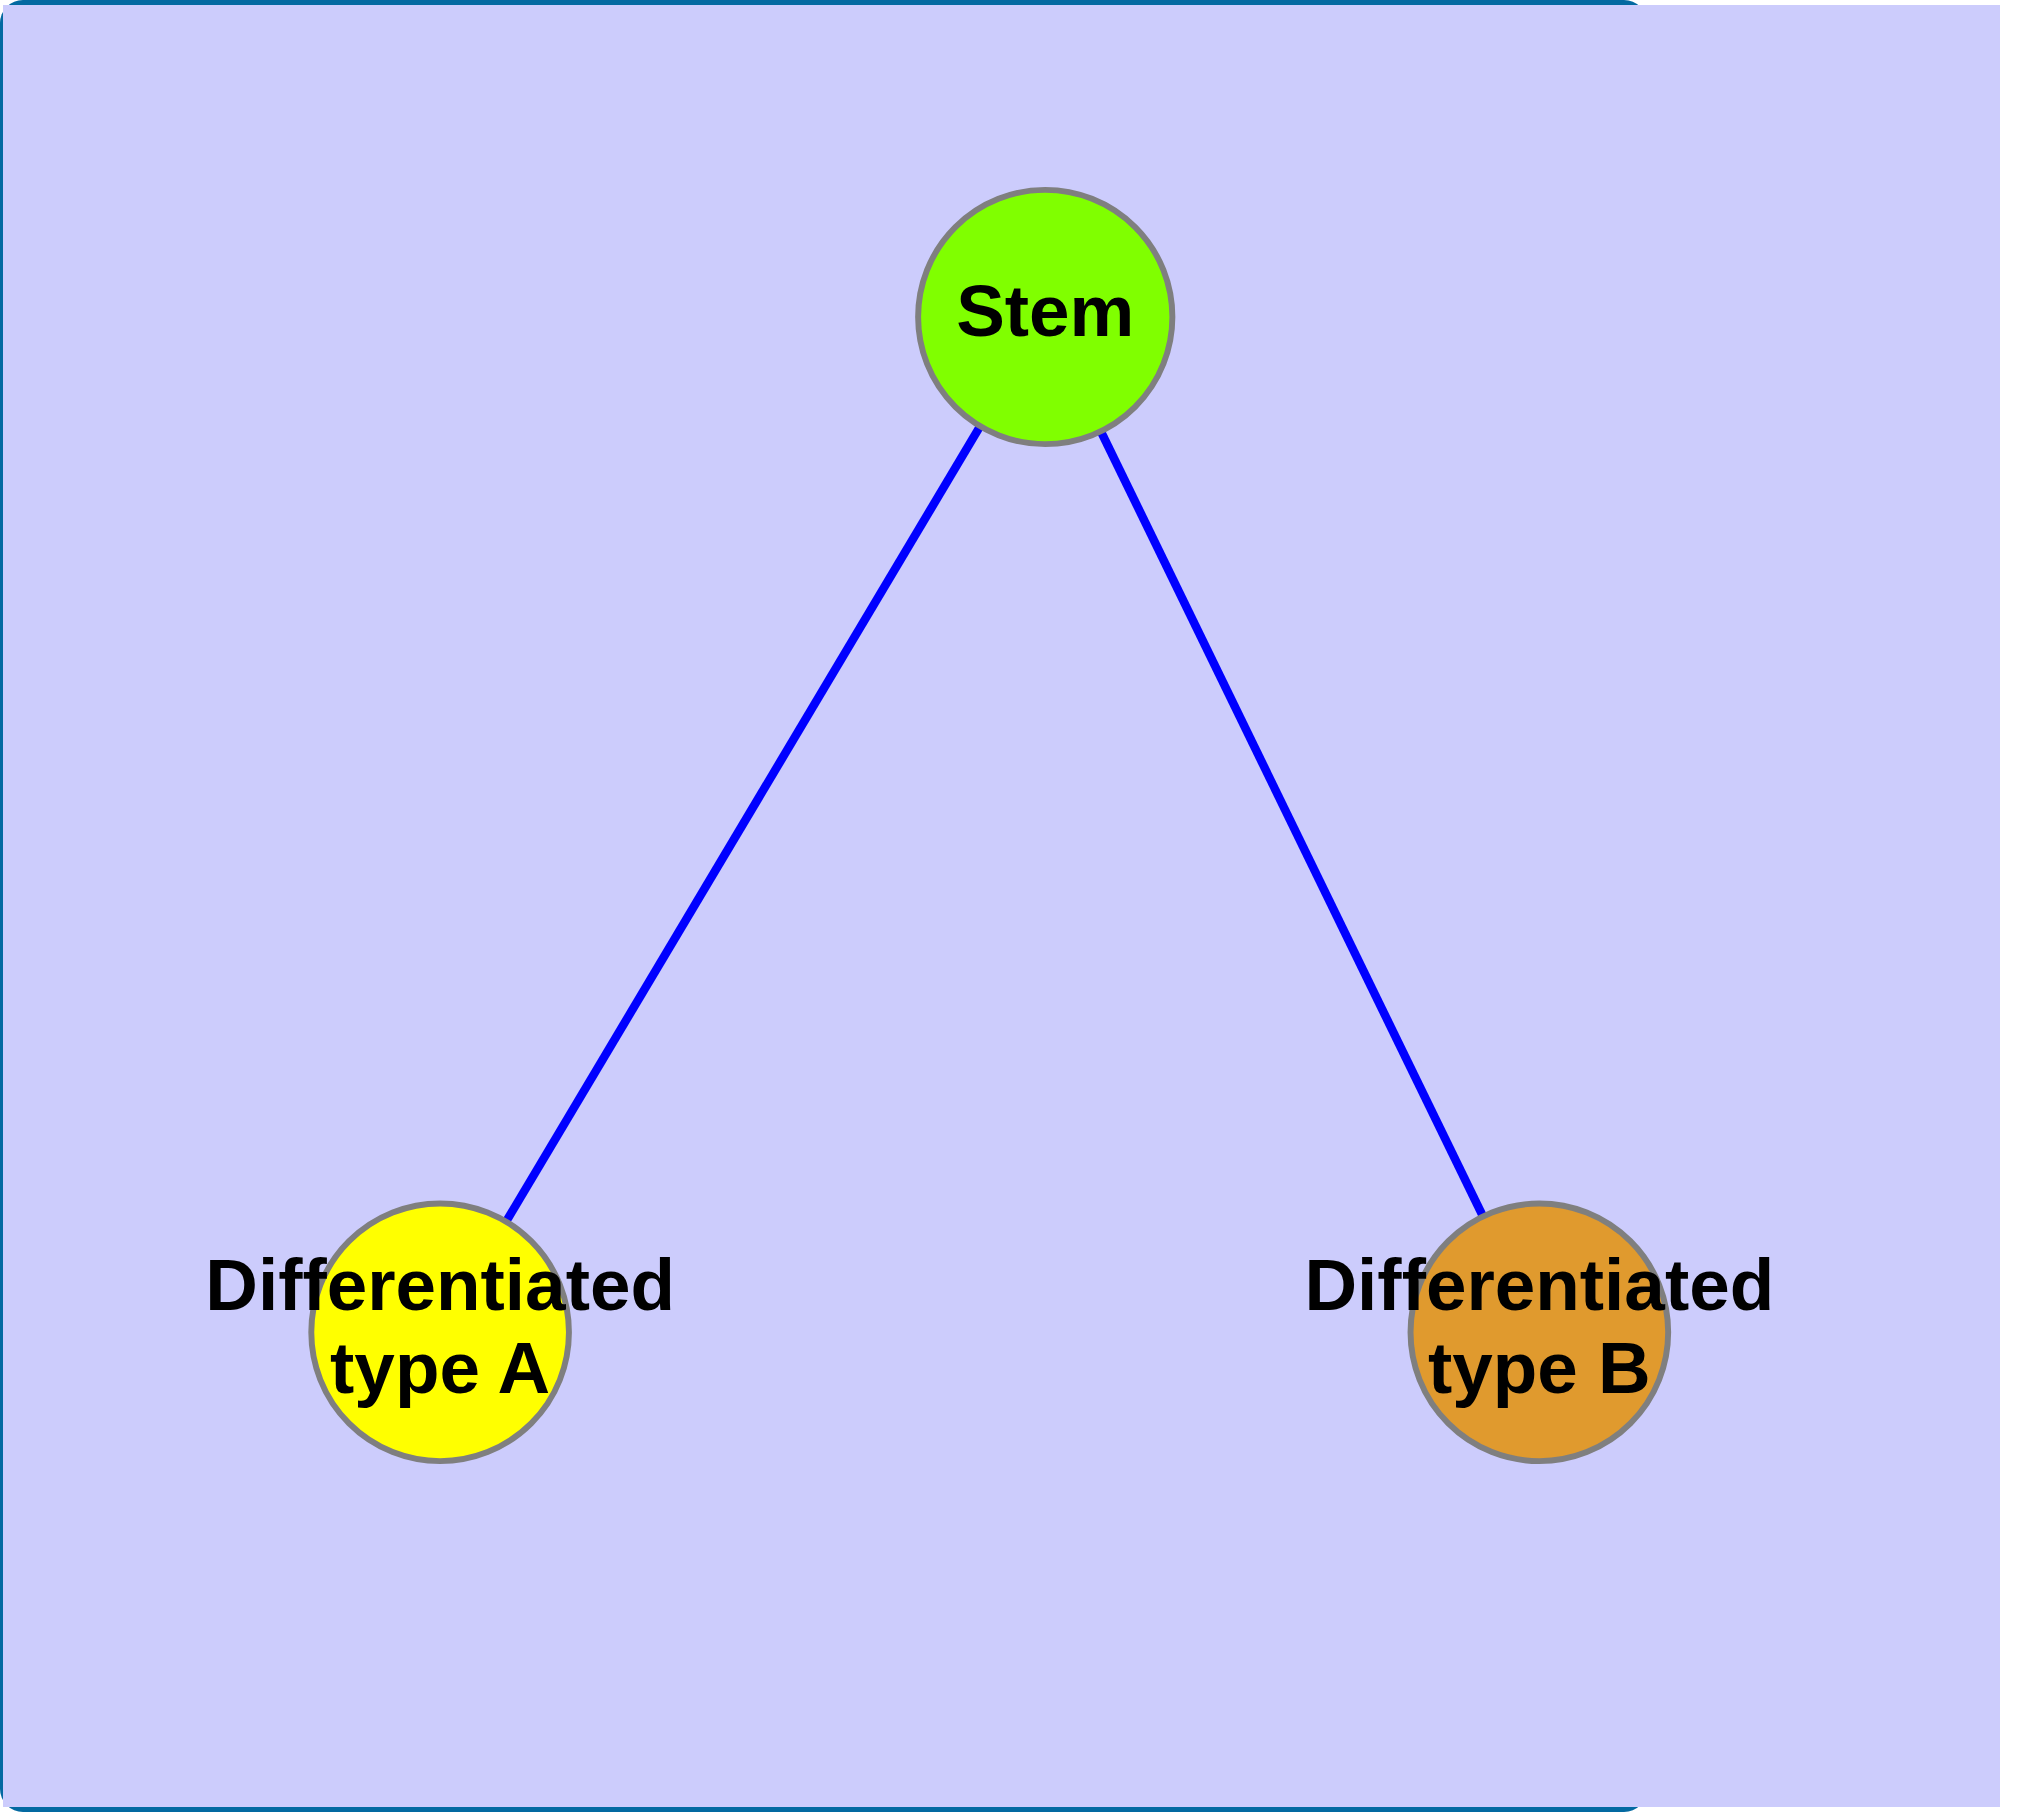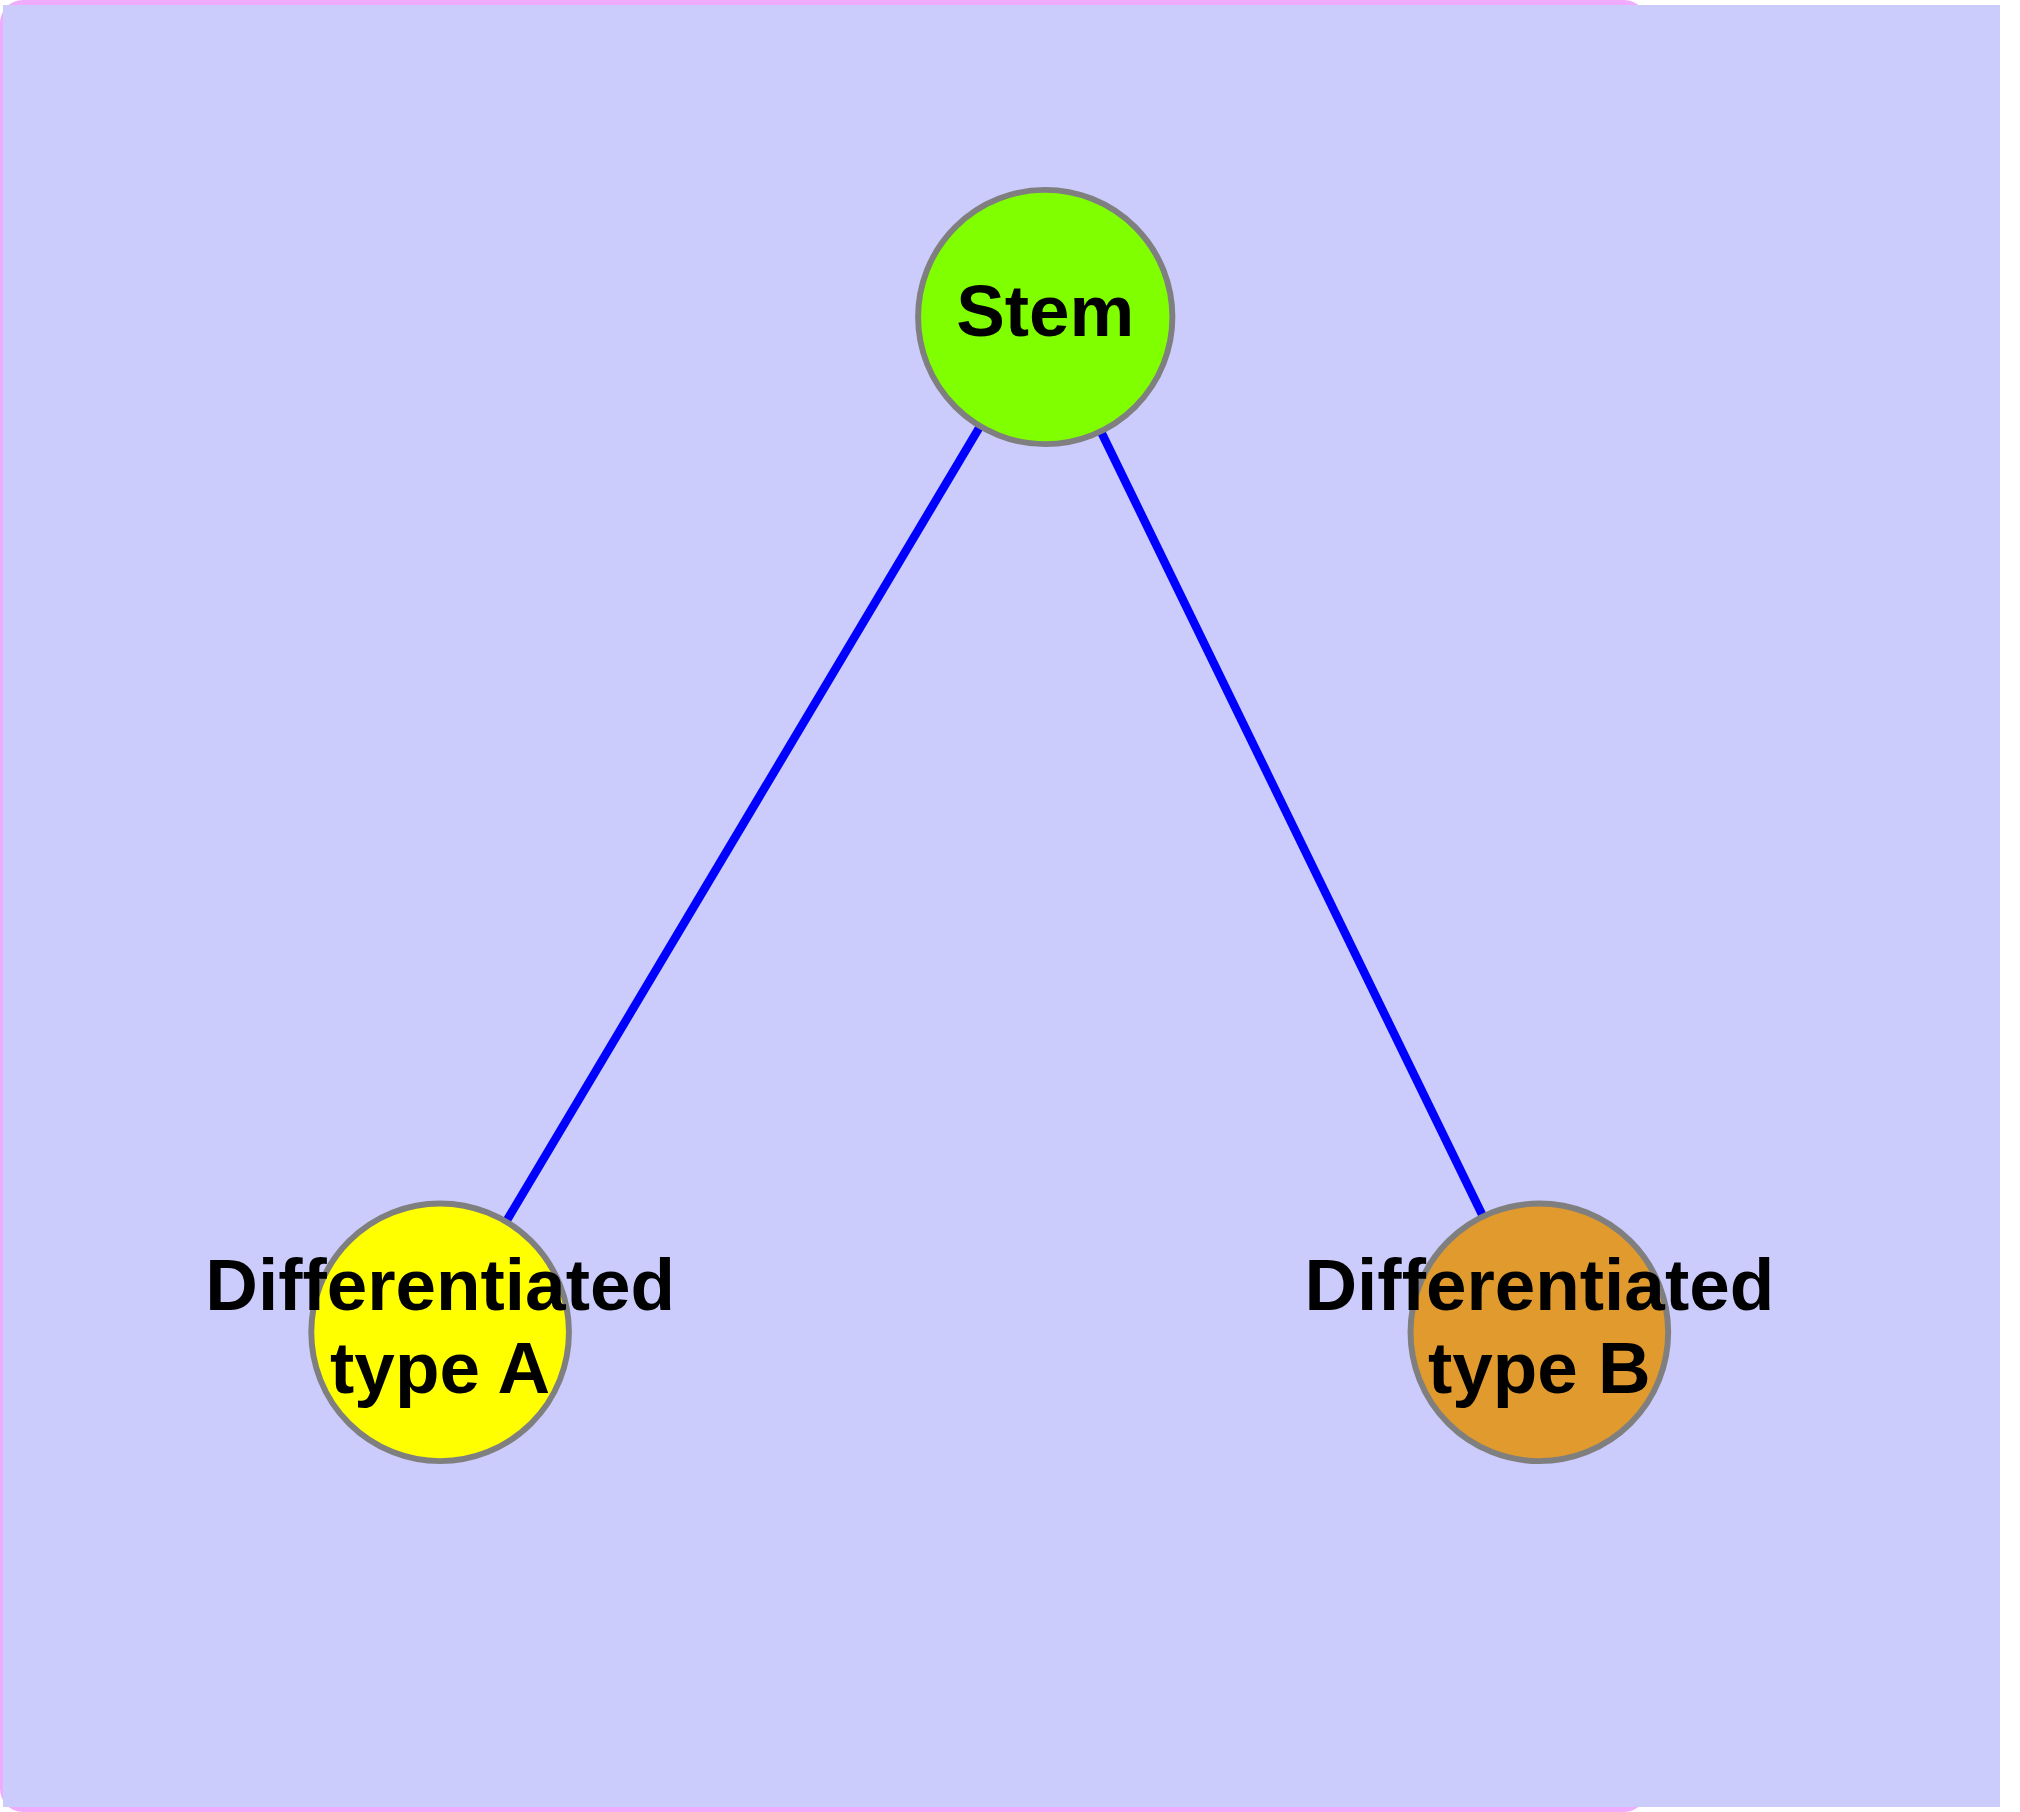--- a/index.html
+++ b/index.html
@@ -11,21 +11,21 @@
   body {
     width: 2021px;
     height: 1812px;
     overflow: hidden;
     font-family: "Liberation Sans", sans-serif;
   }
   #canvas {
     position: relative;
     width: 1647px;
     height: 1812px;
-    background: #f0abfc;
+    background: #0369a1;
     border-radius: 23px;
   }
   #plot-bg {
     position: absolute;
     left: 3.4px;
     top: 5.1px;
     width: 1997px;
     height: 1802px;
     background: #ccccfc;
   }

